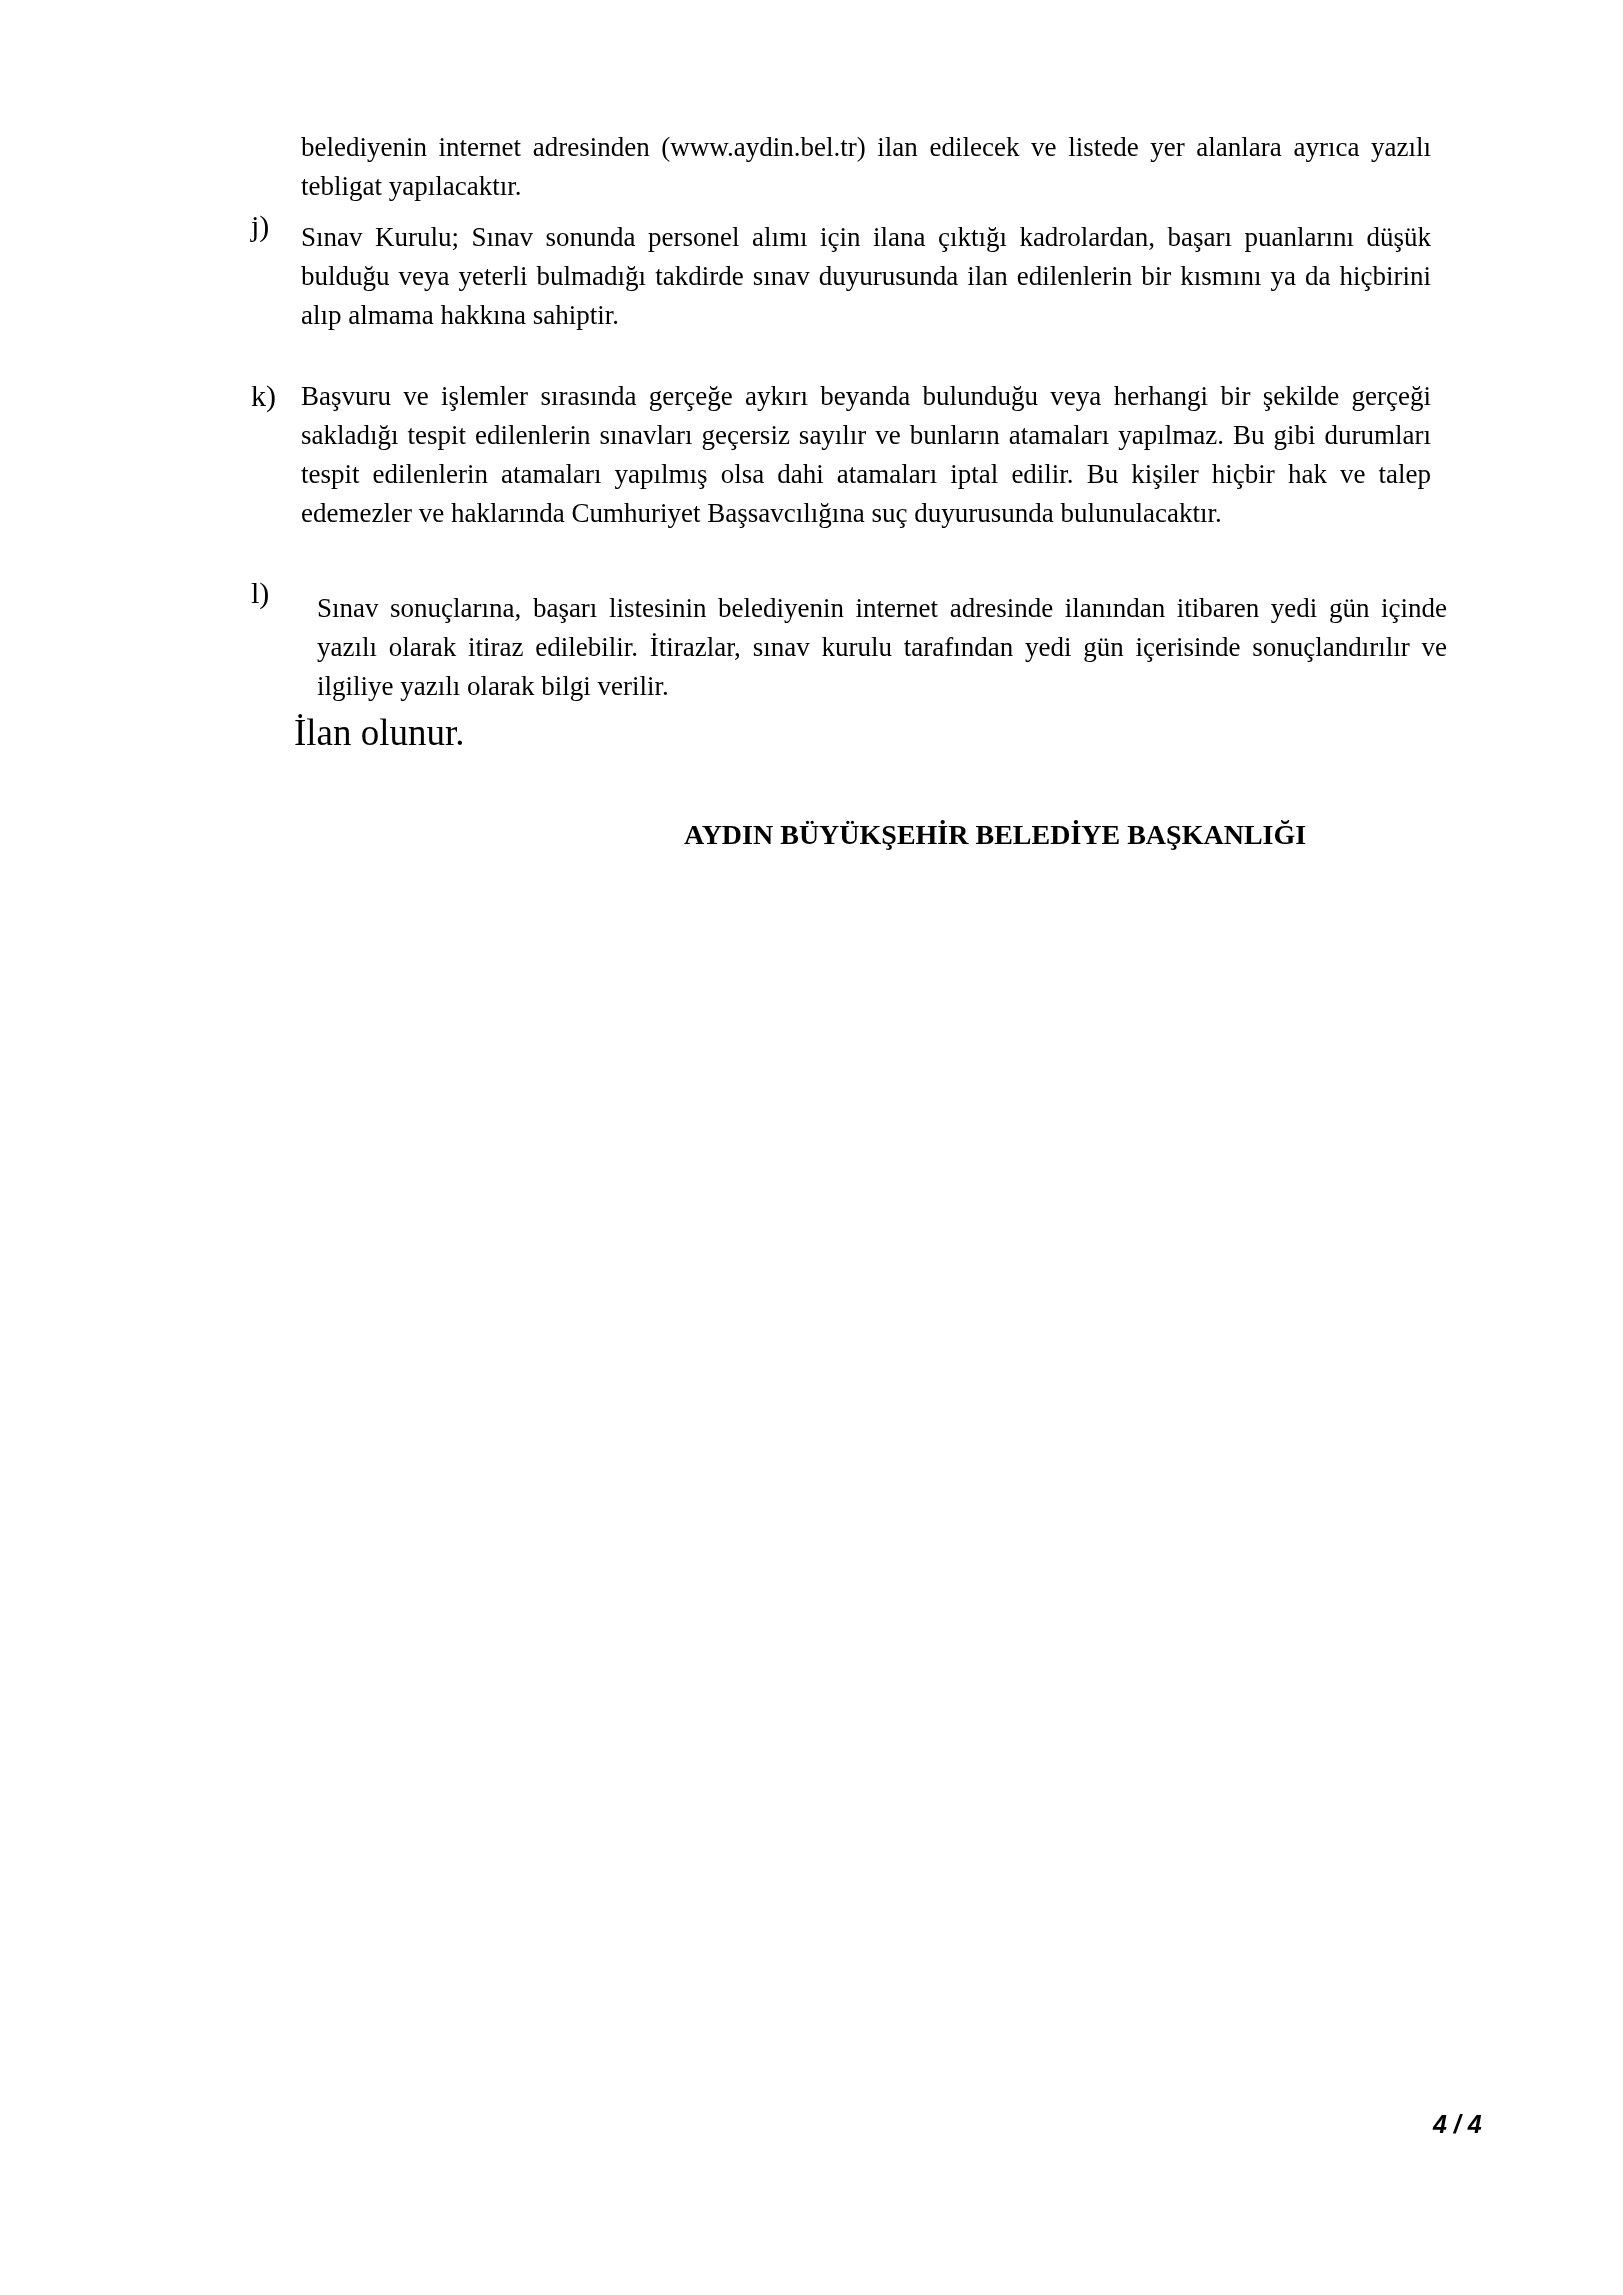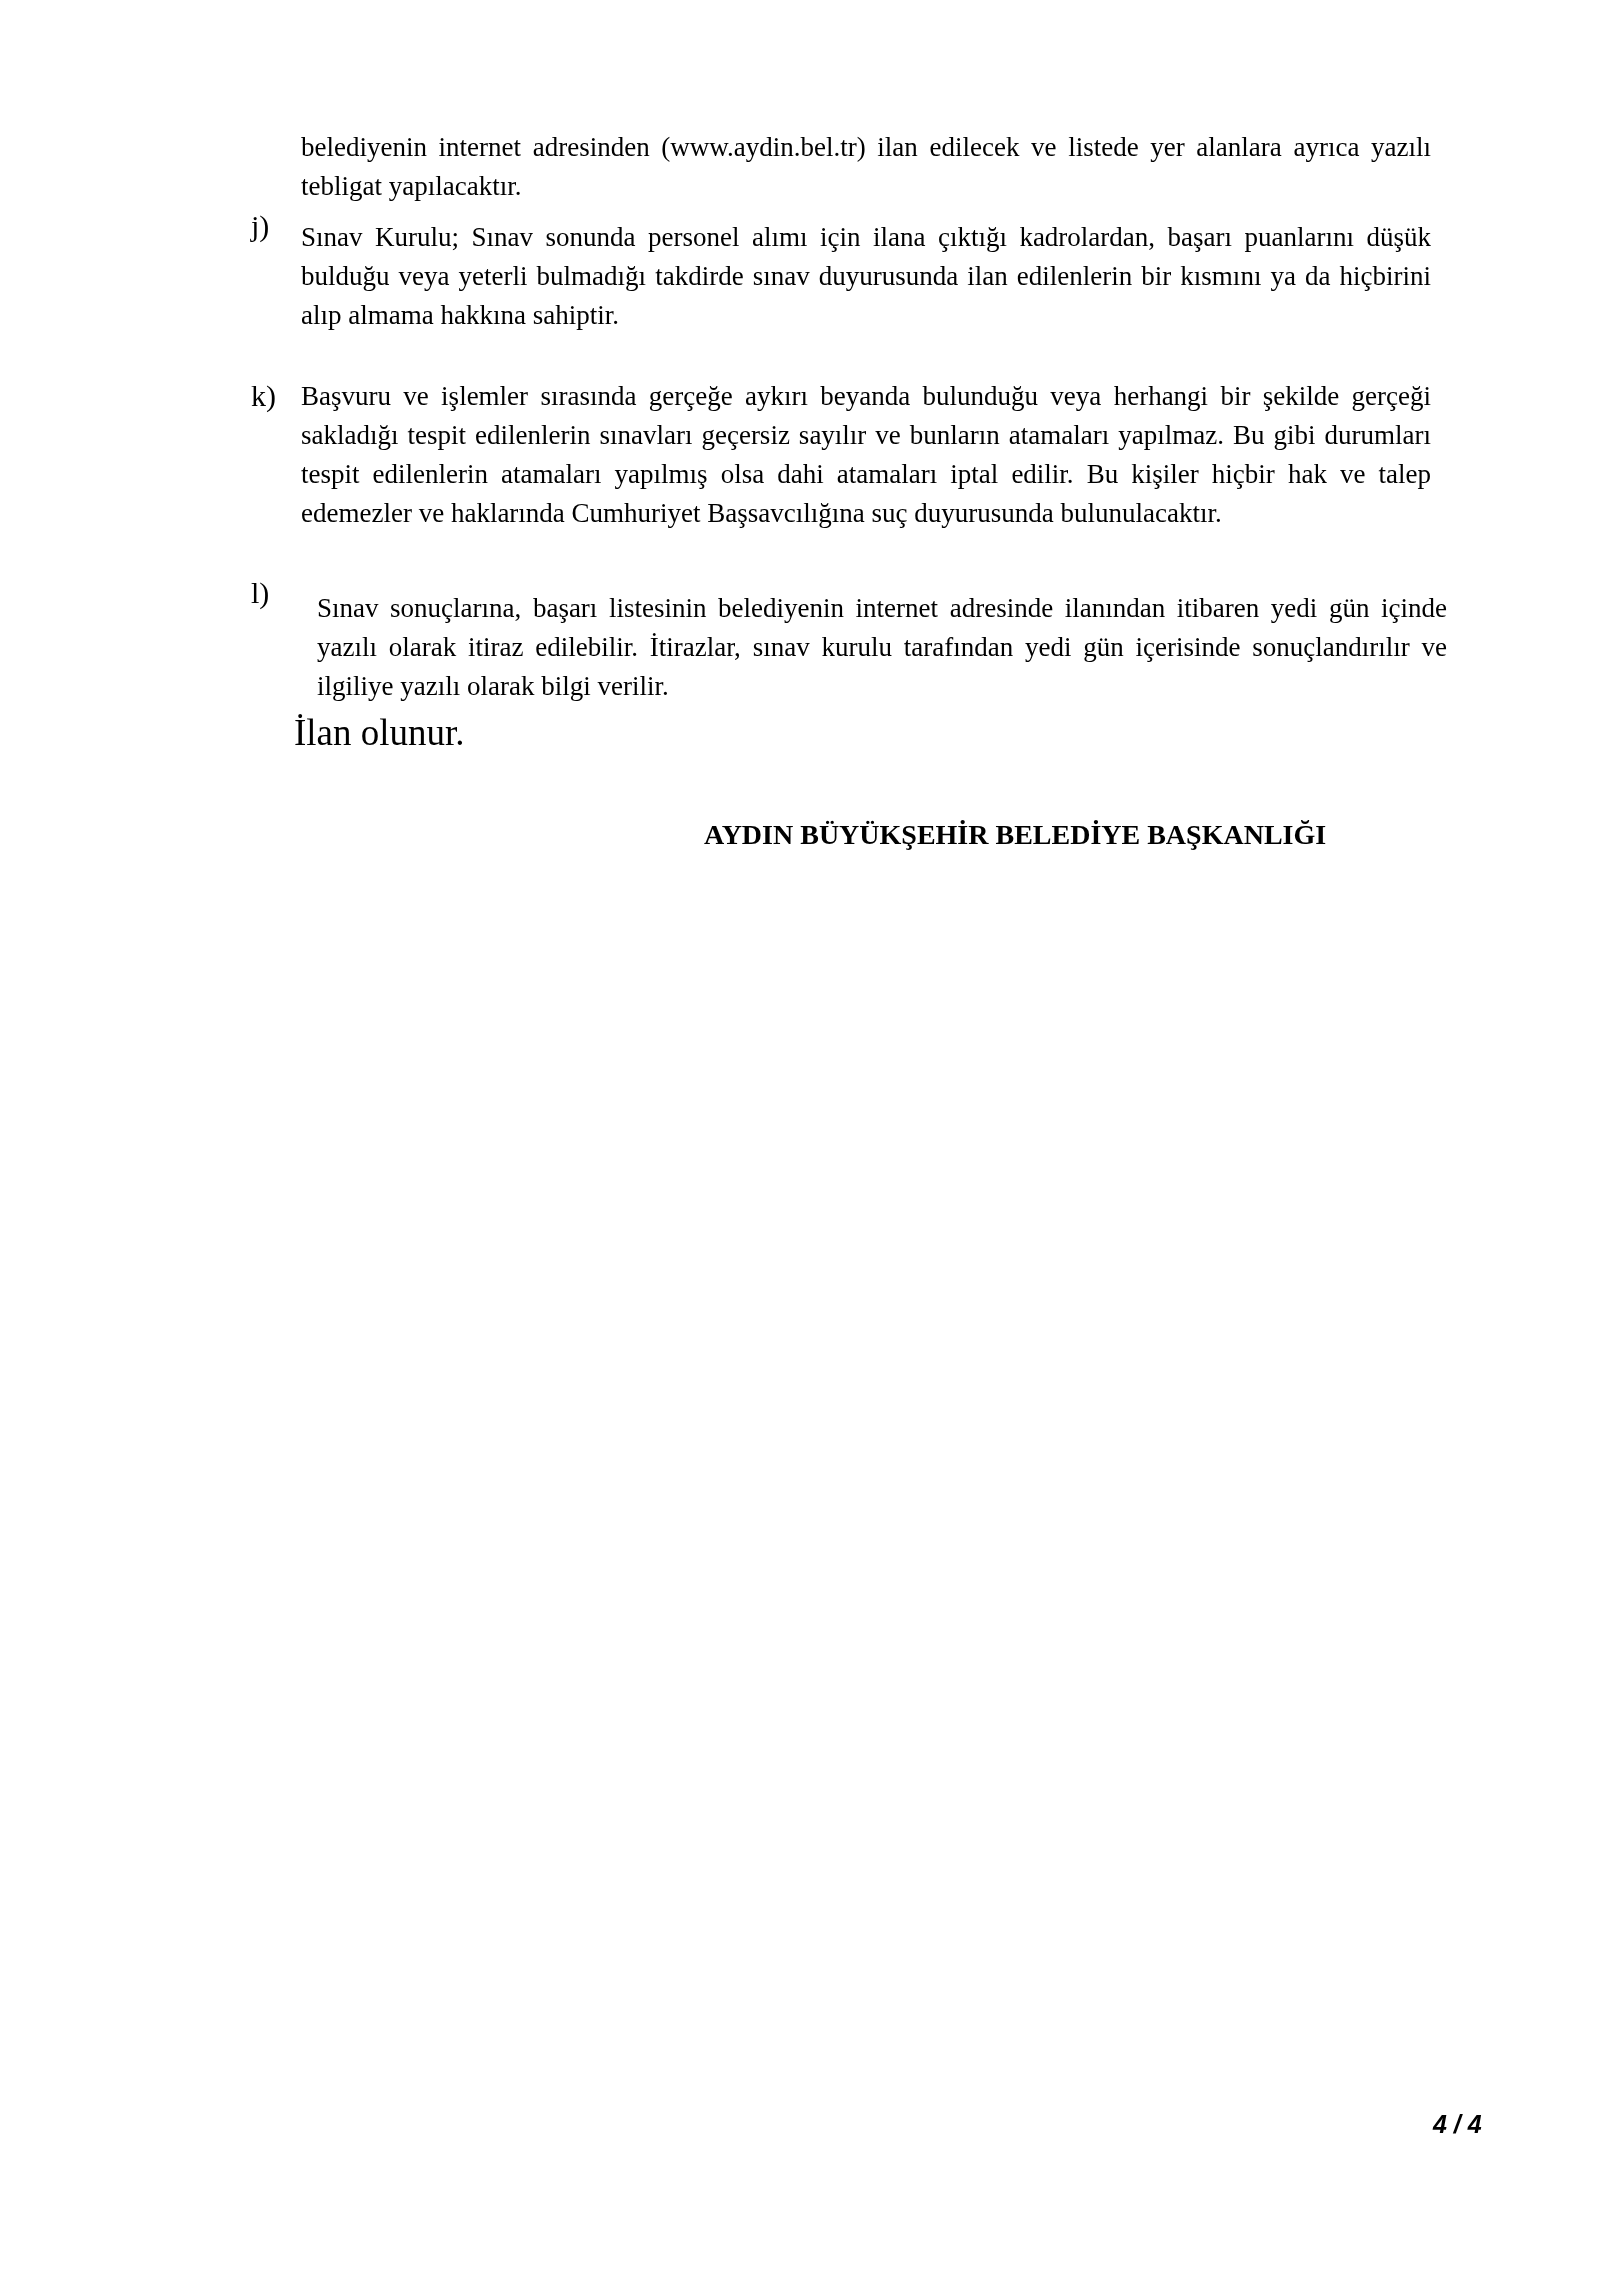--- a/index.html
+++ b/index.html
@@ -31,21 +31,21 @@
       line-height: 39px;
     }
     .closing {
       position: absolute;
       left: 294px;
       font-size: 37px;
       line-height: 39px;
     }
     .signature {
       position: absolute;
-      left: 704px;
+      left: 684px;
       font-size: 28px;
       line-height: 39px;
       font-weight: bold;
       white-space: nowrap;
     }
     .page-number {
       position: absolute;
       left: 1433px;
       font-family: "Liberation Sans", "DejaVu Sans", sans-serif;
       font-size: 25px;

